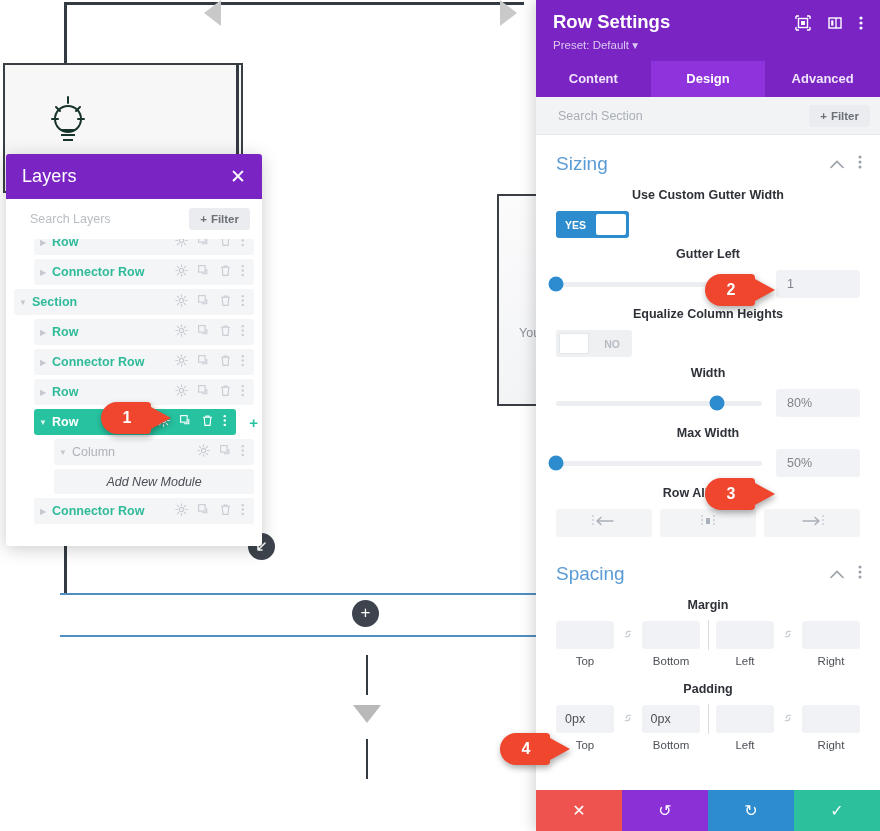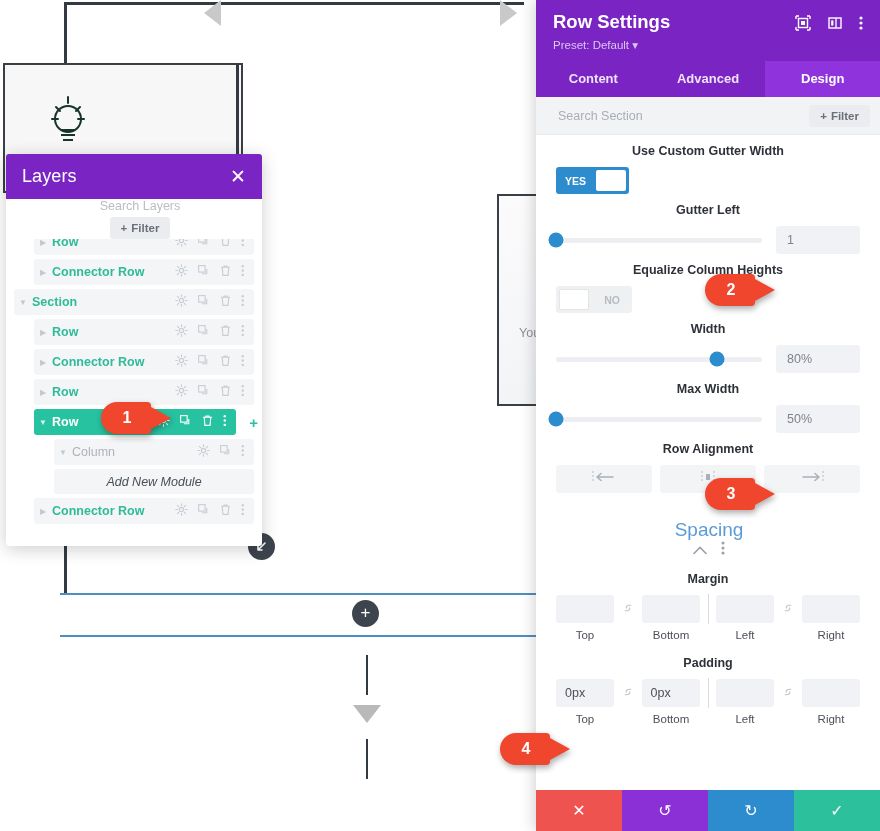--- a/index.html
+++ b/index.html
@@ -32,21 +32,21 @@
      background:#3d444d;color:#fff;font-size:17px;line-height:26px;text-align:center;font-weight:300;}
 
   
   #layers{position:absolute;left:6px;top:154px;width:256px;height:392px;
     background:#fff;box-shadow:0 3px 18px rgba(0,0,0,.20);border-radius:3px;overflow:hidden;}
   #layers .lp-head{height:45px;background:#7b24c4;display:flex;align-items:center;
     justify-content:space-between;padding:0 16px;}
   #layers .lp-title{color:#fff;font-size:18px;font-weight:400;letter-spacing:.1px;}
   #layers .lp-close{color:#fff;font-size:19px;line-height:1;cursor:pointer;font-weight:400;}
   #layers .lp-search{height:40px;display:flex;align-items:center;justify-content:space-between;
-    padding:0 12px 0 24px;background:#fff;flex-direction:column;}
+    padding:0 12px 0 24px;background:#fff;}
   #layers .lp-search-inp{font-size:12.5px;color:#b9bdc4;}
   .filter-btn{background:#ebecef;color:#6b7078;font-size:11.5px;padding:5px 11px;border-radius:3px;
      display:flex;align-items:center;gap:4px;font-weight:600;cursor:pointer;}
   .lp-list{position:relative;height:307px;overflow:hidden;padding-top:2px;}
   .lrow{height:26px;margin:4px 8px 0 8px;border-radius:3px;background:#f4f5f7;
      display:flex;align-items:center;position:relative;}
   .lrow.first{margin-top:-12px;}
   .lrow .caret{width:18px;text-align:center;color:#c3c8cf;font-size:8px;flex:0 0 18px;}
   .lrow .lname{font-size:12.5px;color:#2fbb9a;font-weight:600;flex:1;}
   .lrow .lname.muted{color:#aeb3ba;font-weight:400;}
@@ -407,34 +407,51 @@
       </span>
     </div>
     <div class="sp-preset">
       <span>Preset: Default</span>
       <span>▾</span>
     </div>
   </div>
 
   <div class="sp-tabs" id="sp-tabs">
       <div class="sp-tab">Content</div>
+      <div class="sp-tab active">Design</div>
       <div class="sp-tab">Advanced</div>
-      <div class="sp-tab active">Design</div>
     </div>
 
   <div class="sp-search">
     <span class="sp-search-inp">Search Section</span>
     <span class="filter-btn">
       <span>+</span>
       <span>Filter</span>
     </span>
   </div>
 
   <div class="sp-body">
 
+    <div class="sec-head">
+      <span class="sec-title">Sizing</span>
+      <span class="sec-ctl">
+        <span>
+          <svg width="14" height="9" viewBox="0 0 14 9">
+              <path d="M1 7.5 L7 1.5 L13 7.5" fill="none" stroke="#9aa0a8" stroke-width="1.6" stroke-linecap="round"></path>
+            </svg>
+        </span>
+        <span>
+          <svg width="4" height="14" viewBox="0 0 4 14">
+            <circle cx="2" cy="2" r="1.5" fill="#9aa0a8"></circle>
+            <circle cx="2" cy="7" r="1.5" fill="#9aa0a8"></circle>
+            <circle cx="2" cy="12" r="1.5" fill="#9aa0a8"></circle>
+            </svg>
+        </span>
+      </span>
+    </div>
 
     <div class="fld">
       <div class="fld-lab">Use Custom Gutter Width</div>
       <div class="toggle on">
         <span>YES</span>
         <span class="knob"></span>
       </div>
     </div>
 
     <div class="fld">
@@ -505,21 +522,21 @@
           <span>
             <svg width="26" height="14" viewBox="0 0 26 14">
               <line x1="24" y1="1" x2="24" y2="13" stroke="#c7ccd3" stroke-width="1.4" stroke-dasharray="2 2"></line>
               <path d="M4 7 H20 M16 3.5 L20 7 L16 10.5" stroke="#aab0b8" stroke-width="1.5" fill="none" stroke-linecap="round" stroke-linejoin="round"></path>
             </svg>
           </span>
         </div>
       </div>
     </div>
 
-    <div class="sec-head" style="padding-top:26px;flex-direction:column;">
+    <div class="sec-head" style="padding-top:26px;">
       <span class="sec-title">Spacing</span>
       <span class="sec-ctl">
         <span>
           <svg width="14" height="9" viewBox="0 0 14 9">
               <path d="M1 7.5 L7 1.5 L13 7.5" fill="none" stroke="#9aa0a8" stroke-width="1.6" stroke-linecap="round"></path>
             </svg>
         </span>
         <span>
           <svg width="4" height="14" viewBox="0 0 4 14">
             <circle cx="2" cy="2" r="1.5" fill="#9aa0a8"></circle>

